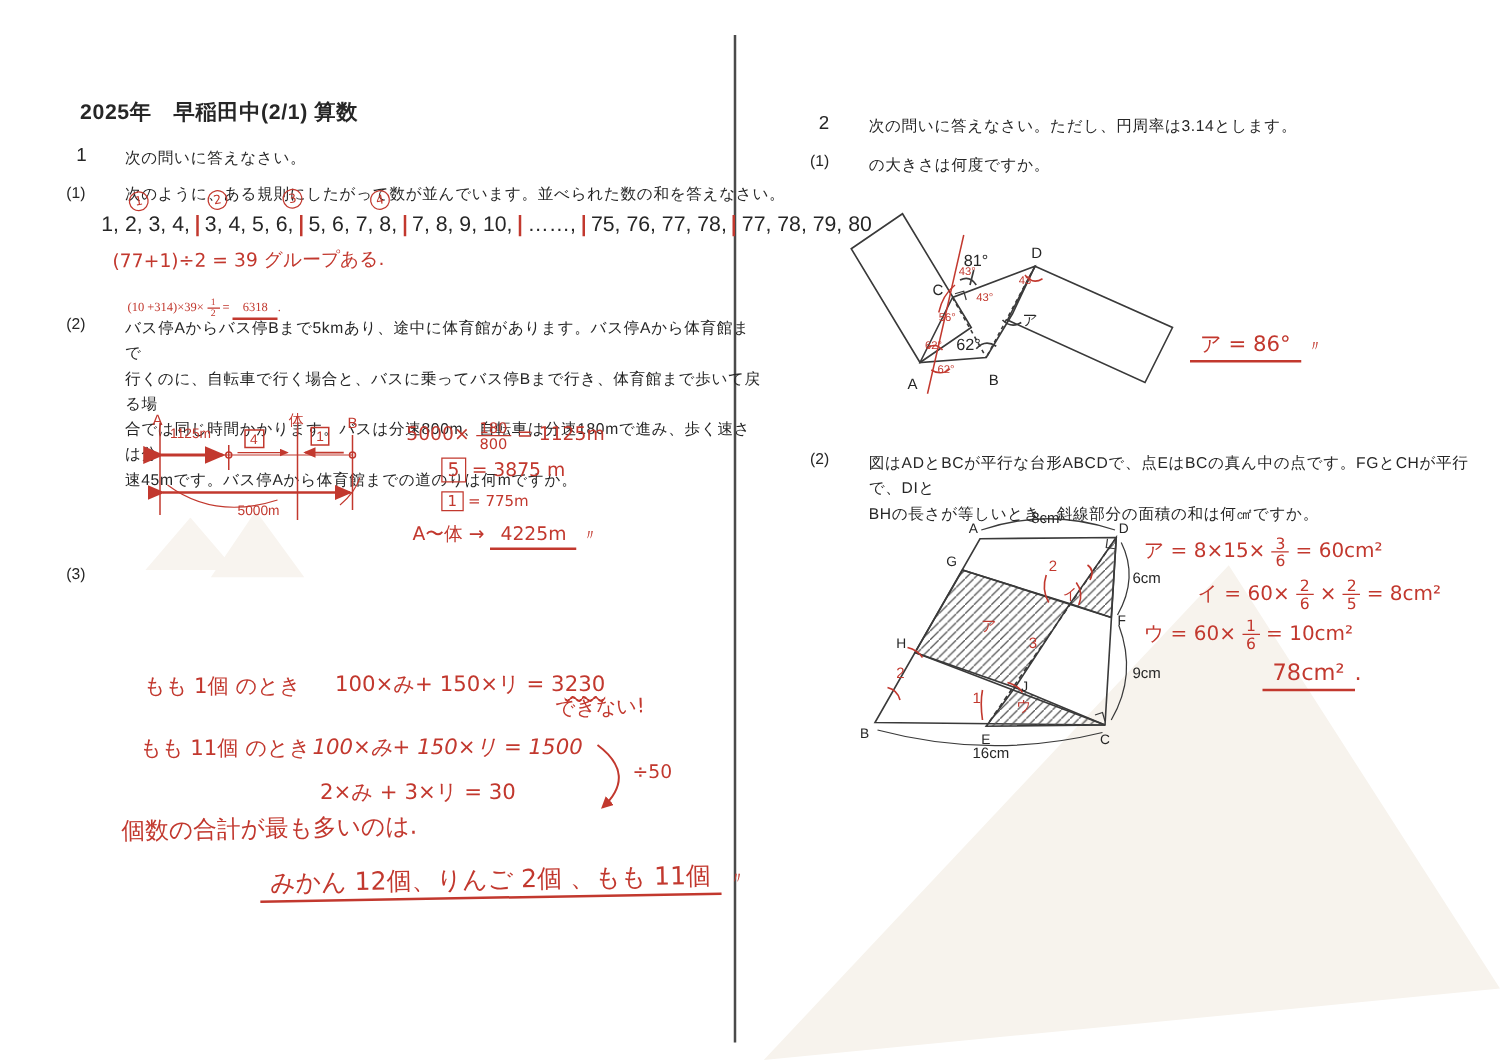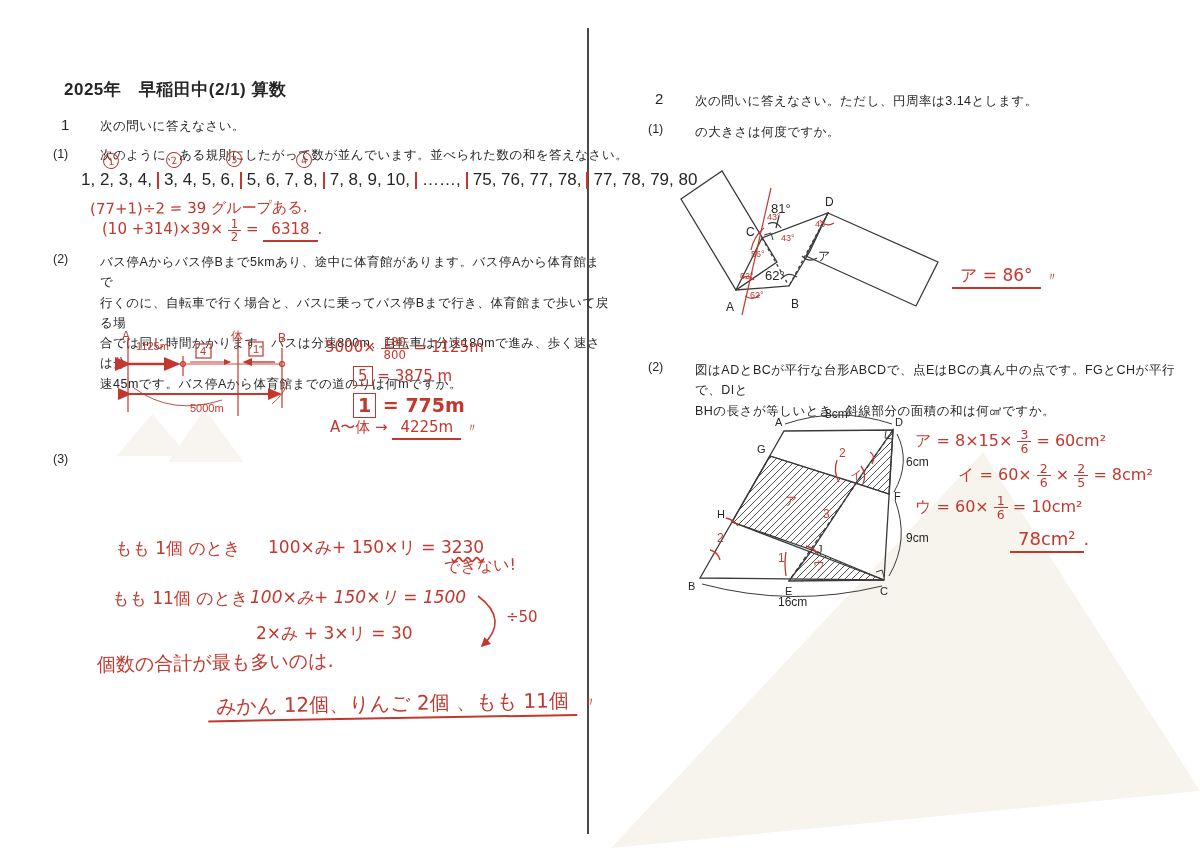--- a/index.html
+++ b/index.html
@@ -66,21 +66,21 @@
     <span class="grp">7, 8, 9, 10,</span>
       <span class="sep"></span>
     <span class="grp">……,</span>
       <span class="sep"></span>
     <span class="grp">75, 76, 77, 78,</span>
       <span class="sep"></span>
     <span class="grp">77, 78, 79, 80</span>
   </div>
 
   <div class="abs z1 hw" style="left:90px;top:199px;font-size:15px;transform:rotate(-0.5deg);">(77+1)÷2 = 39 グループある.</div>
-  <div class="abs z1 hw" style="left:102px;top:218px;font-size:15px;">
+  <div class="abs z1 hw" style="left:102px;top:238px;font-size:10px;font-family:Liberation Serif, serif;">
     <span>(10 +314)×39×</span>
     <span class="frac"><span class="fn">1</span><span class="fd">2</span></span>
     <span>=</span>
     <span class="uln">6318</span><span>.</span>
   </div>
 
   <div class="abs z1 print" style="left:53px;top:252px;font-size:12.5px;">(2)</div>
   <div class="abs z1 print jp tline" style="left:100px;top:252px;width:510px;">
     <div>バス停Aからバス停Bまで5kmあり、途中に体育館があります。バス停Aから体育館まで</div>
     <div>行くのに、自転車で行く場合と、バスに乗ってバス停Bまで行き、体育館まで歩いて戻る場</div>
@@ -124,21 +124,21 @@
 
   <div class="abs z1 hw" style="left:325px;top:336px;font-size:15px;">
     <span>5000×</span>
     <span class="frac"><span class="fn">180</span><span class="fd">800</span></span>
     <span>= 1125m</span>
   </div>
   <div class="abs z1 hw" style="left:353px;top:366px;font-size:15px;">
     <span class="boxn">5</span>
     <span>= 3875 m</span>
   </div>
-  <div class="abs z1 hw" style="left:353px;top:393px;font-size:19px;font-weight:bold;">
+  <div class="abs z1 hw" style="left:353px;top:393px;font-size:12px;">
     <span class="boxn">1</span>
     <span>= 775m</span>
   </div>
   <div class="abs z1 hw" style="left:330px;top:418px;font-size:15px;">
     <span>A〜体 →</span>
     <span class="uln">4225m</span>
     <span style="font-size:12px;">〃</span>
   </div>
 
   <div class="abs z1 print" style="left:53px;top:452px;font-size:12.5px;">(3)</div>

